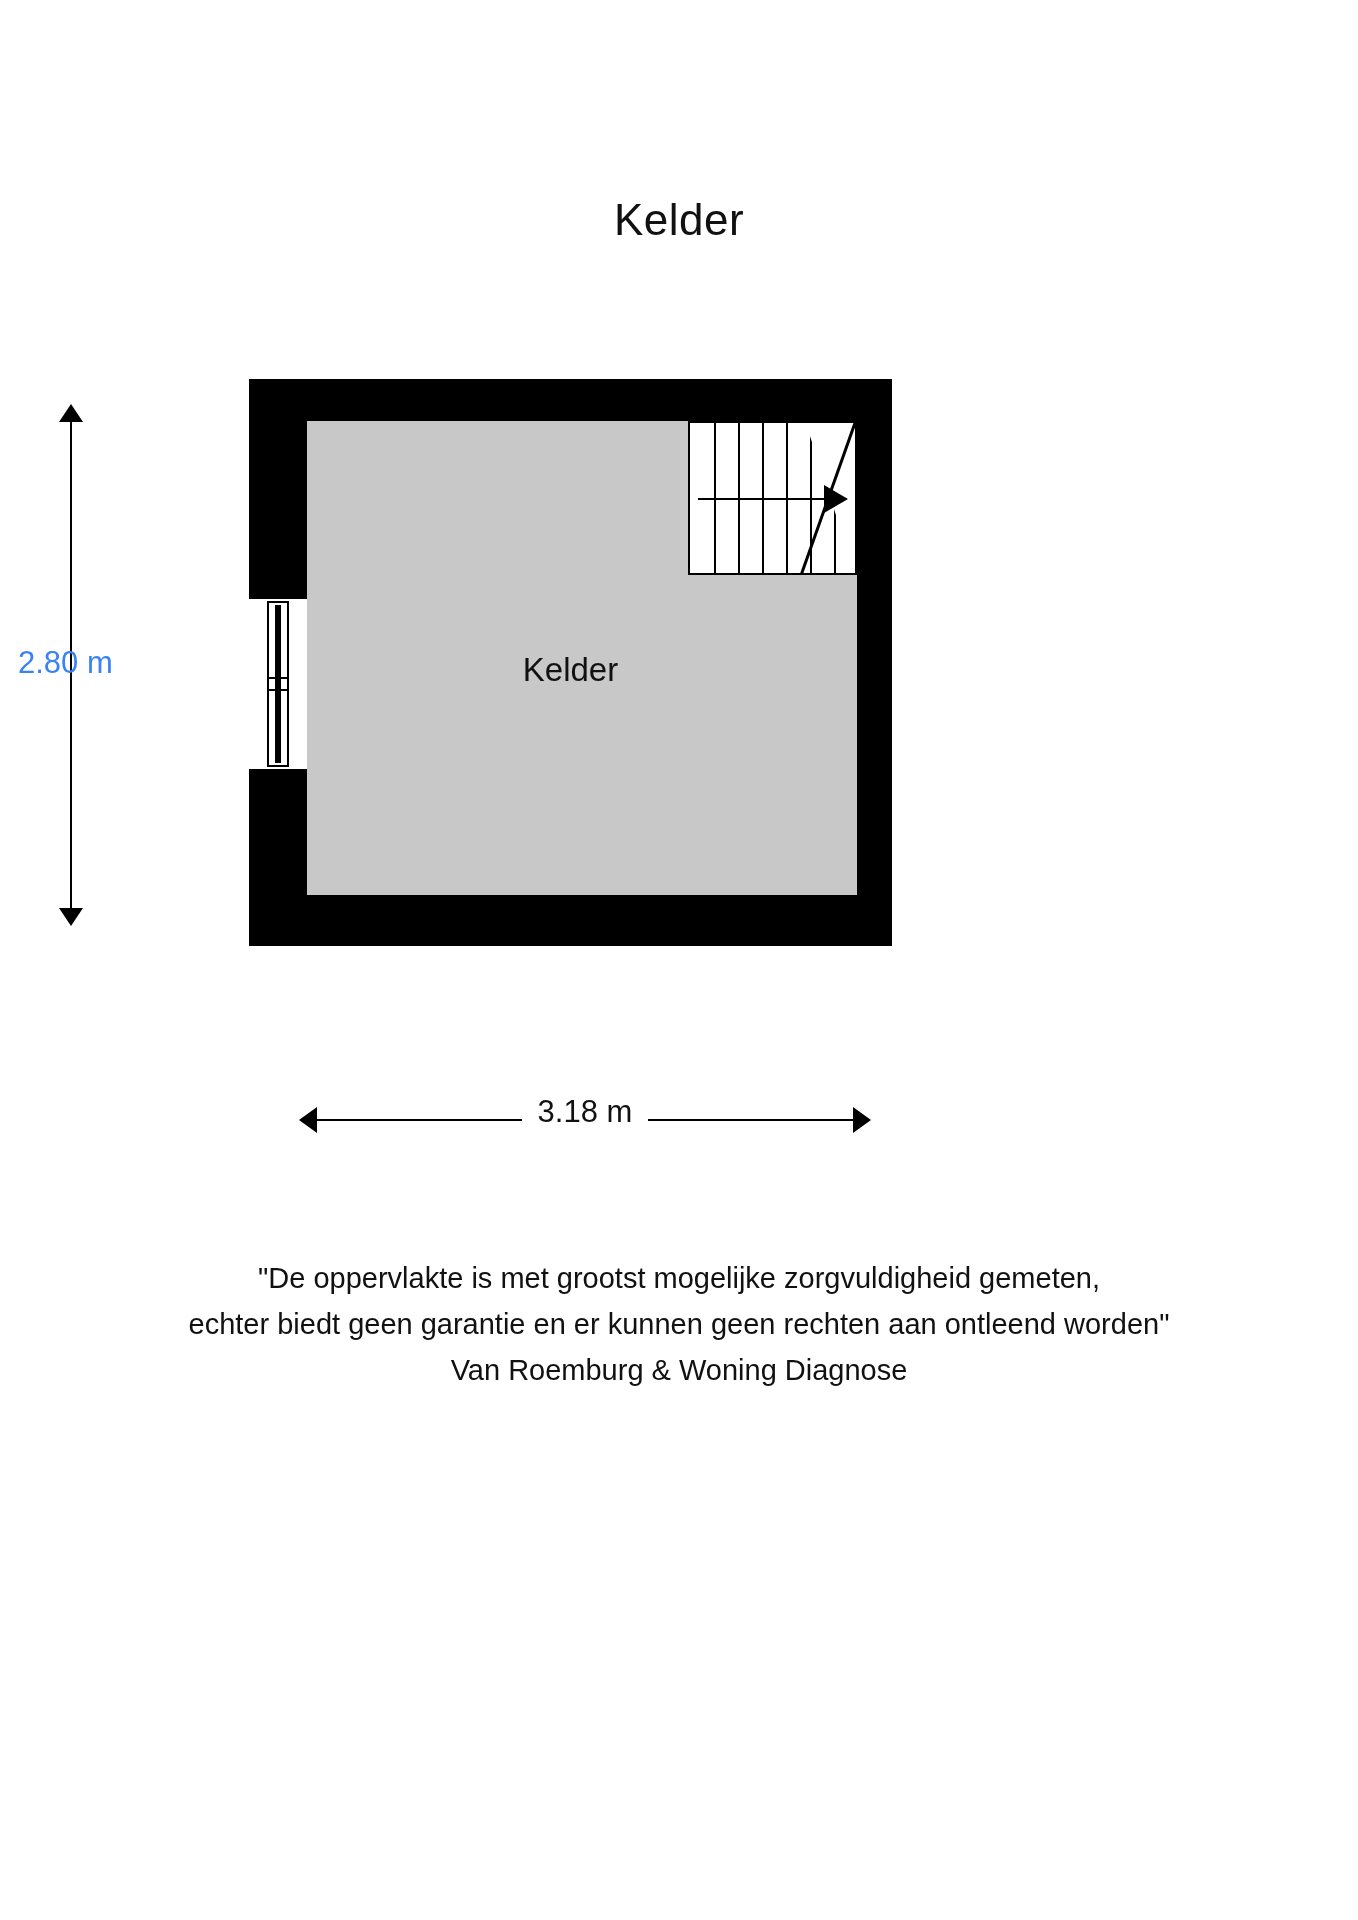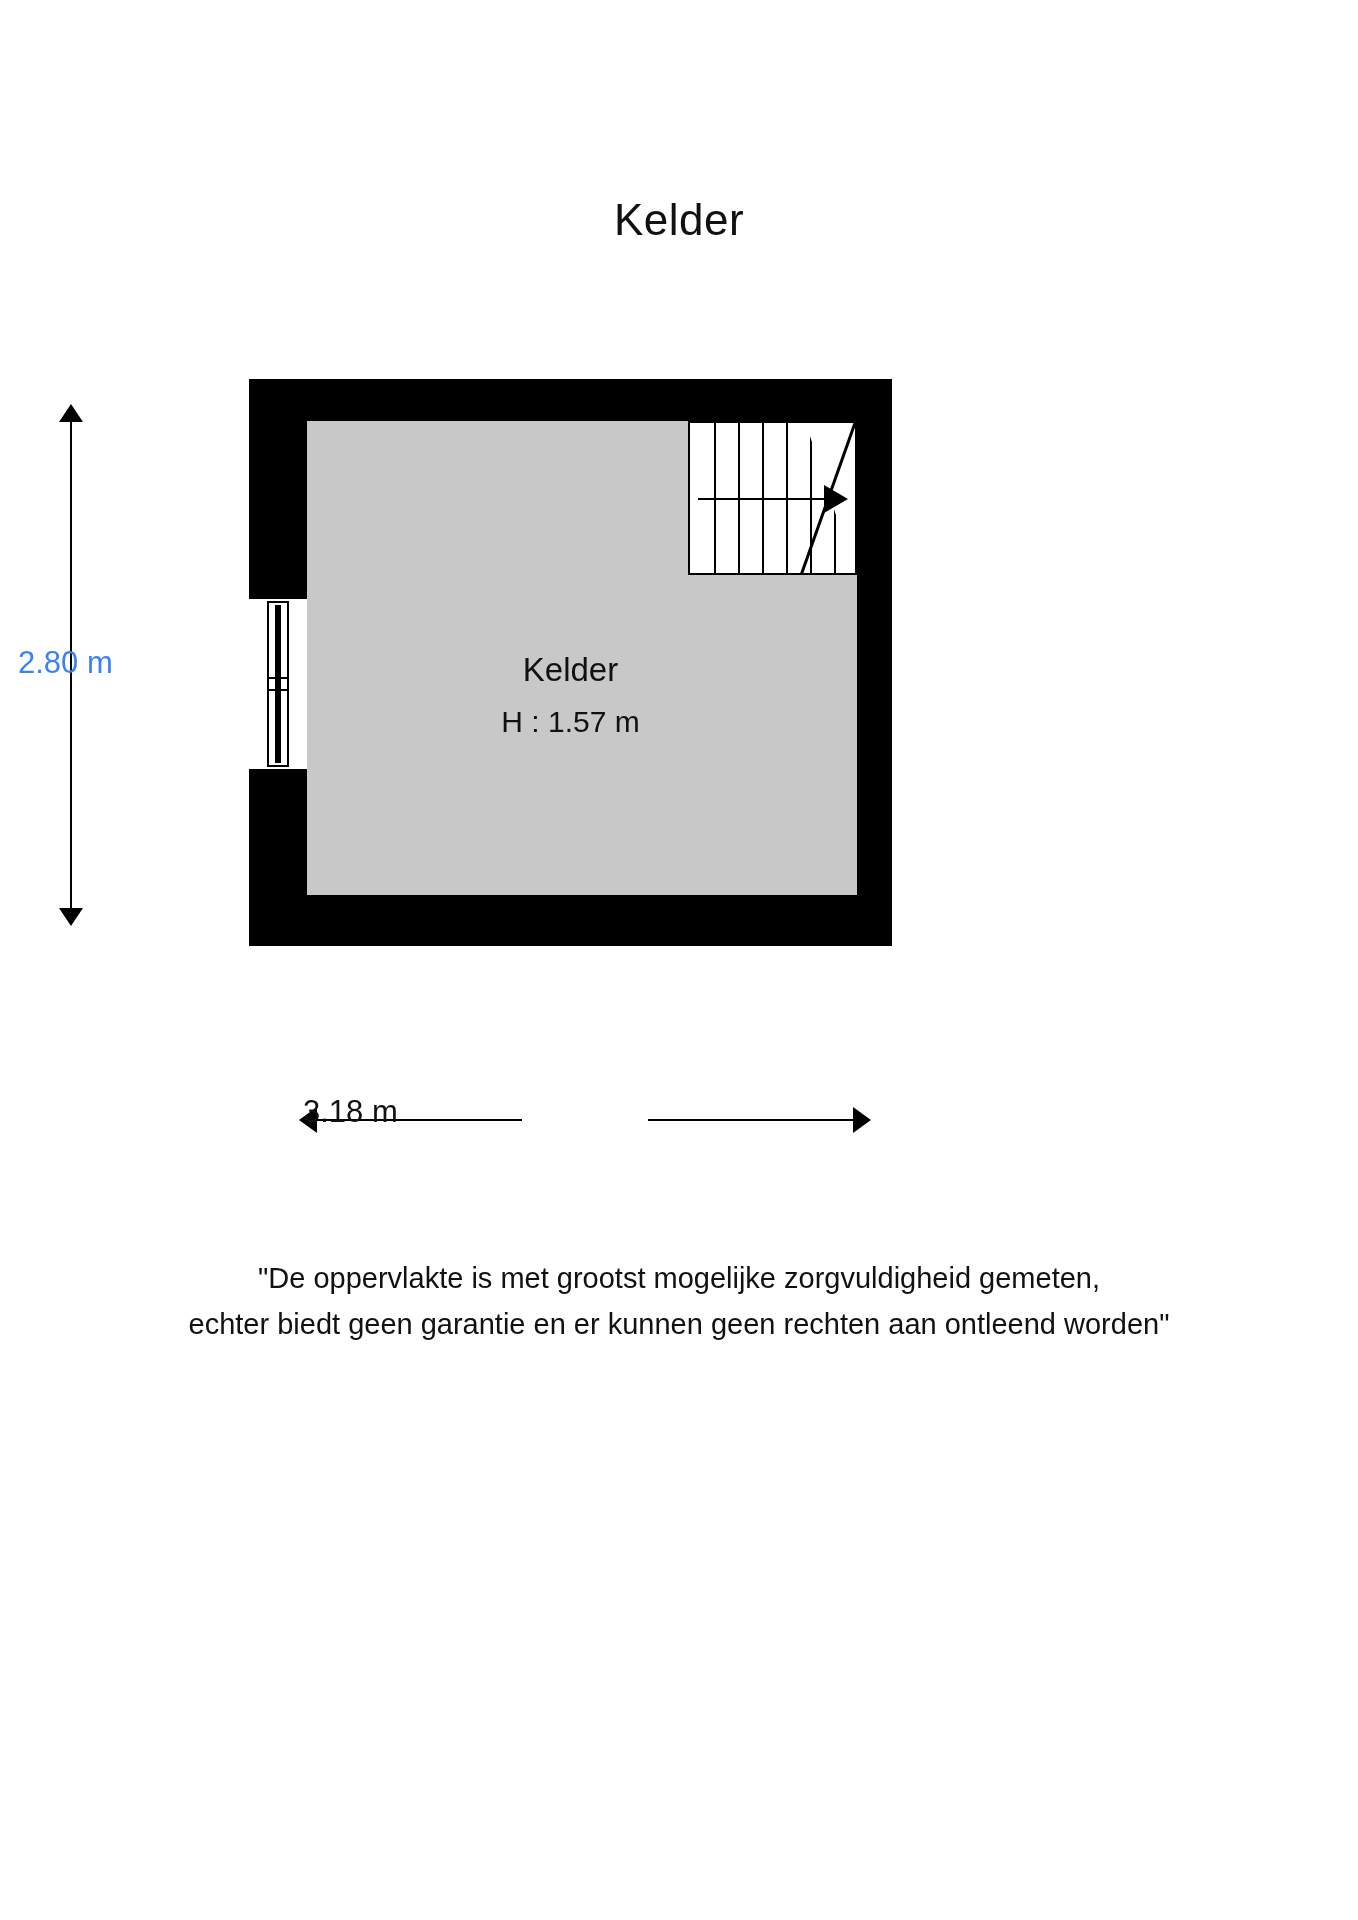--- a/index.html
+++ b/index.html
@@ -241,20 +241,21 @@
   .dim-h::after {
     right: -4px;
     border-width: 13px 0 13px 18px;
     border-color: transparent transparent transparent #000;
   }
   .dim-h-label {
     position: absolute;
     left: 0;
     top: -25px;
     width: 564px;
+    text-align: center;
     font-size: 31px;
     color: #111;
   }
 
   
   .disclaimer {
     position: absolute;
     left: 0;
     top: 1255px;
     width: 1358px;
@@ -287,28 +288,28 @@
     <div class="stair-step" style="left:144px"></div>
     <div class="stair-diagonal"></div>
     <svg class="stair-diagonal-line" viewBox="0 0 56 158" preserveAspectRatio="none">
       <line x1="56" y1="0" x2="0" y2="158" stroke="#000" stroke-width="3"></line>
     </svg>
     <div class="arrow-line"></div>
     <div class="arrow-head"></div>
   </div>
 
   <div class="room-label room-name">Kelder</div>
-  <div class="room-label room-height">H : 1.57 m</div>
 </div>
 
 <div class="dim-v"></div>
 <div class="dim-v-label">2.80 m</div>
 
 <div class="dim-h">
   <div class="seg-left"></div>
   <div class="seg-right"></div>
   <div class="dim-h-label">3.18 m</div>
 </div>
 
 <div class="disclaimer">
   <div>"De oppervlakte is met grootst mogelijke zorgvuldigheid gemeten,</div>
   <div>echter biedt geen garantie en er kunnen geen rechten aan ontleend worden"</div>
+  <div>Van Roemburg &amp; Woning Diagnose</div>
 </div>
 
 </body></html>

